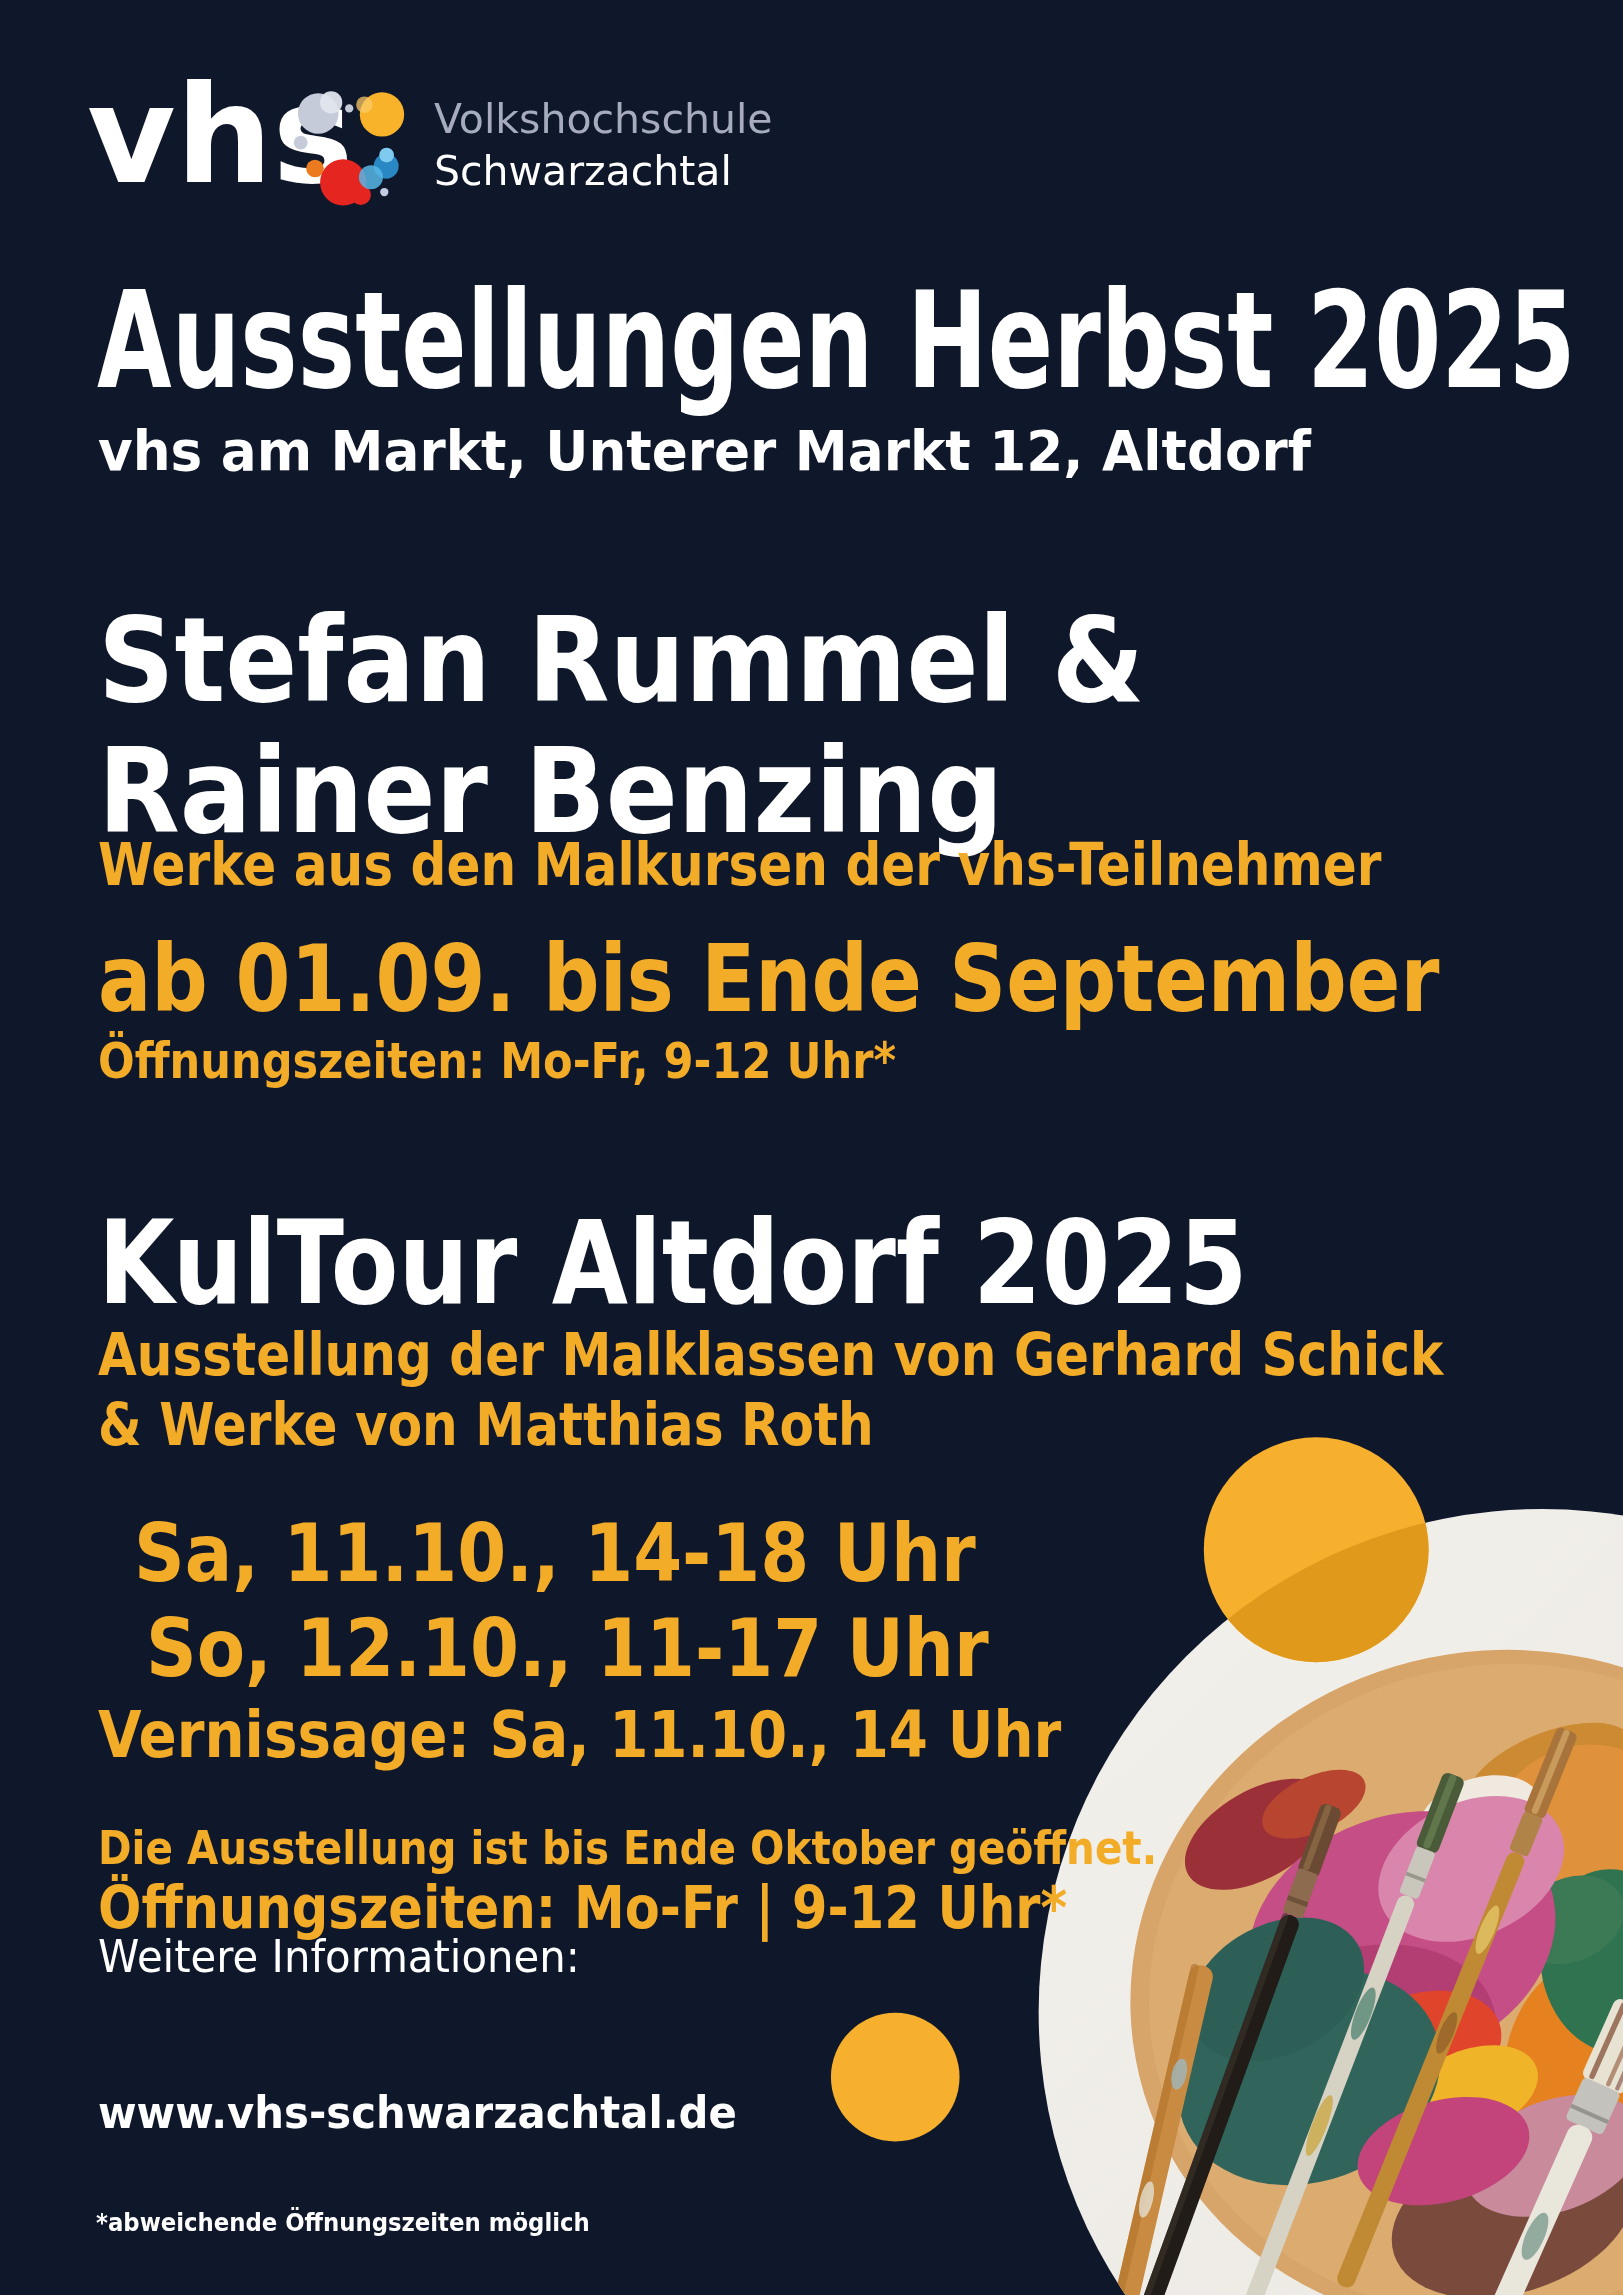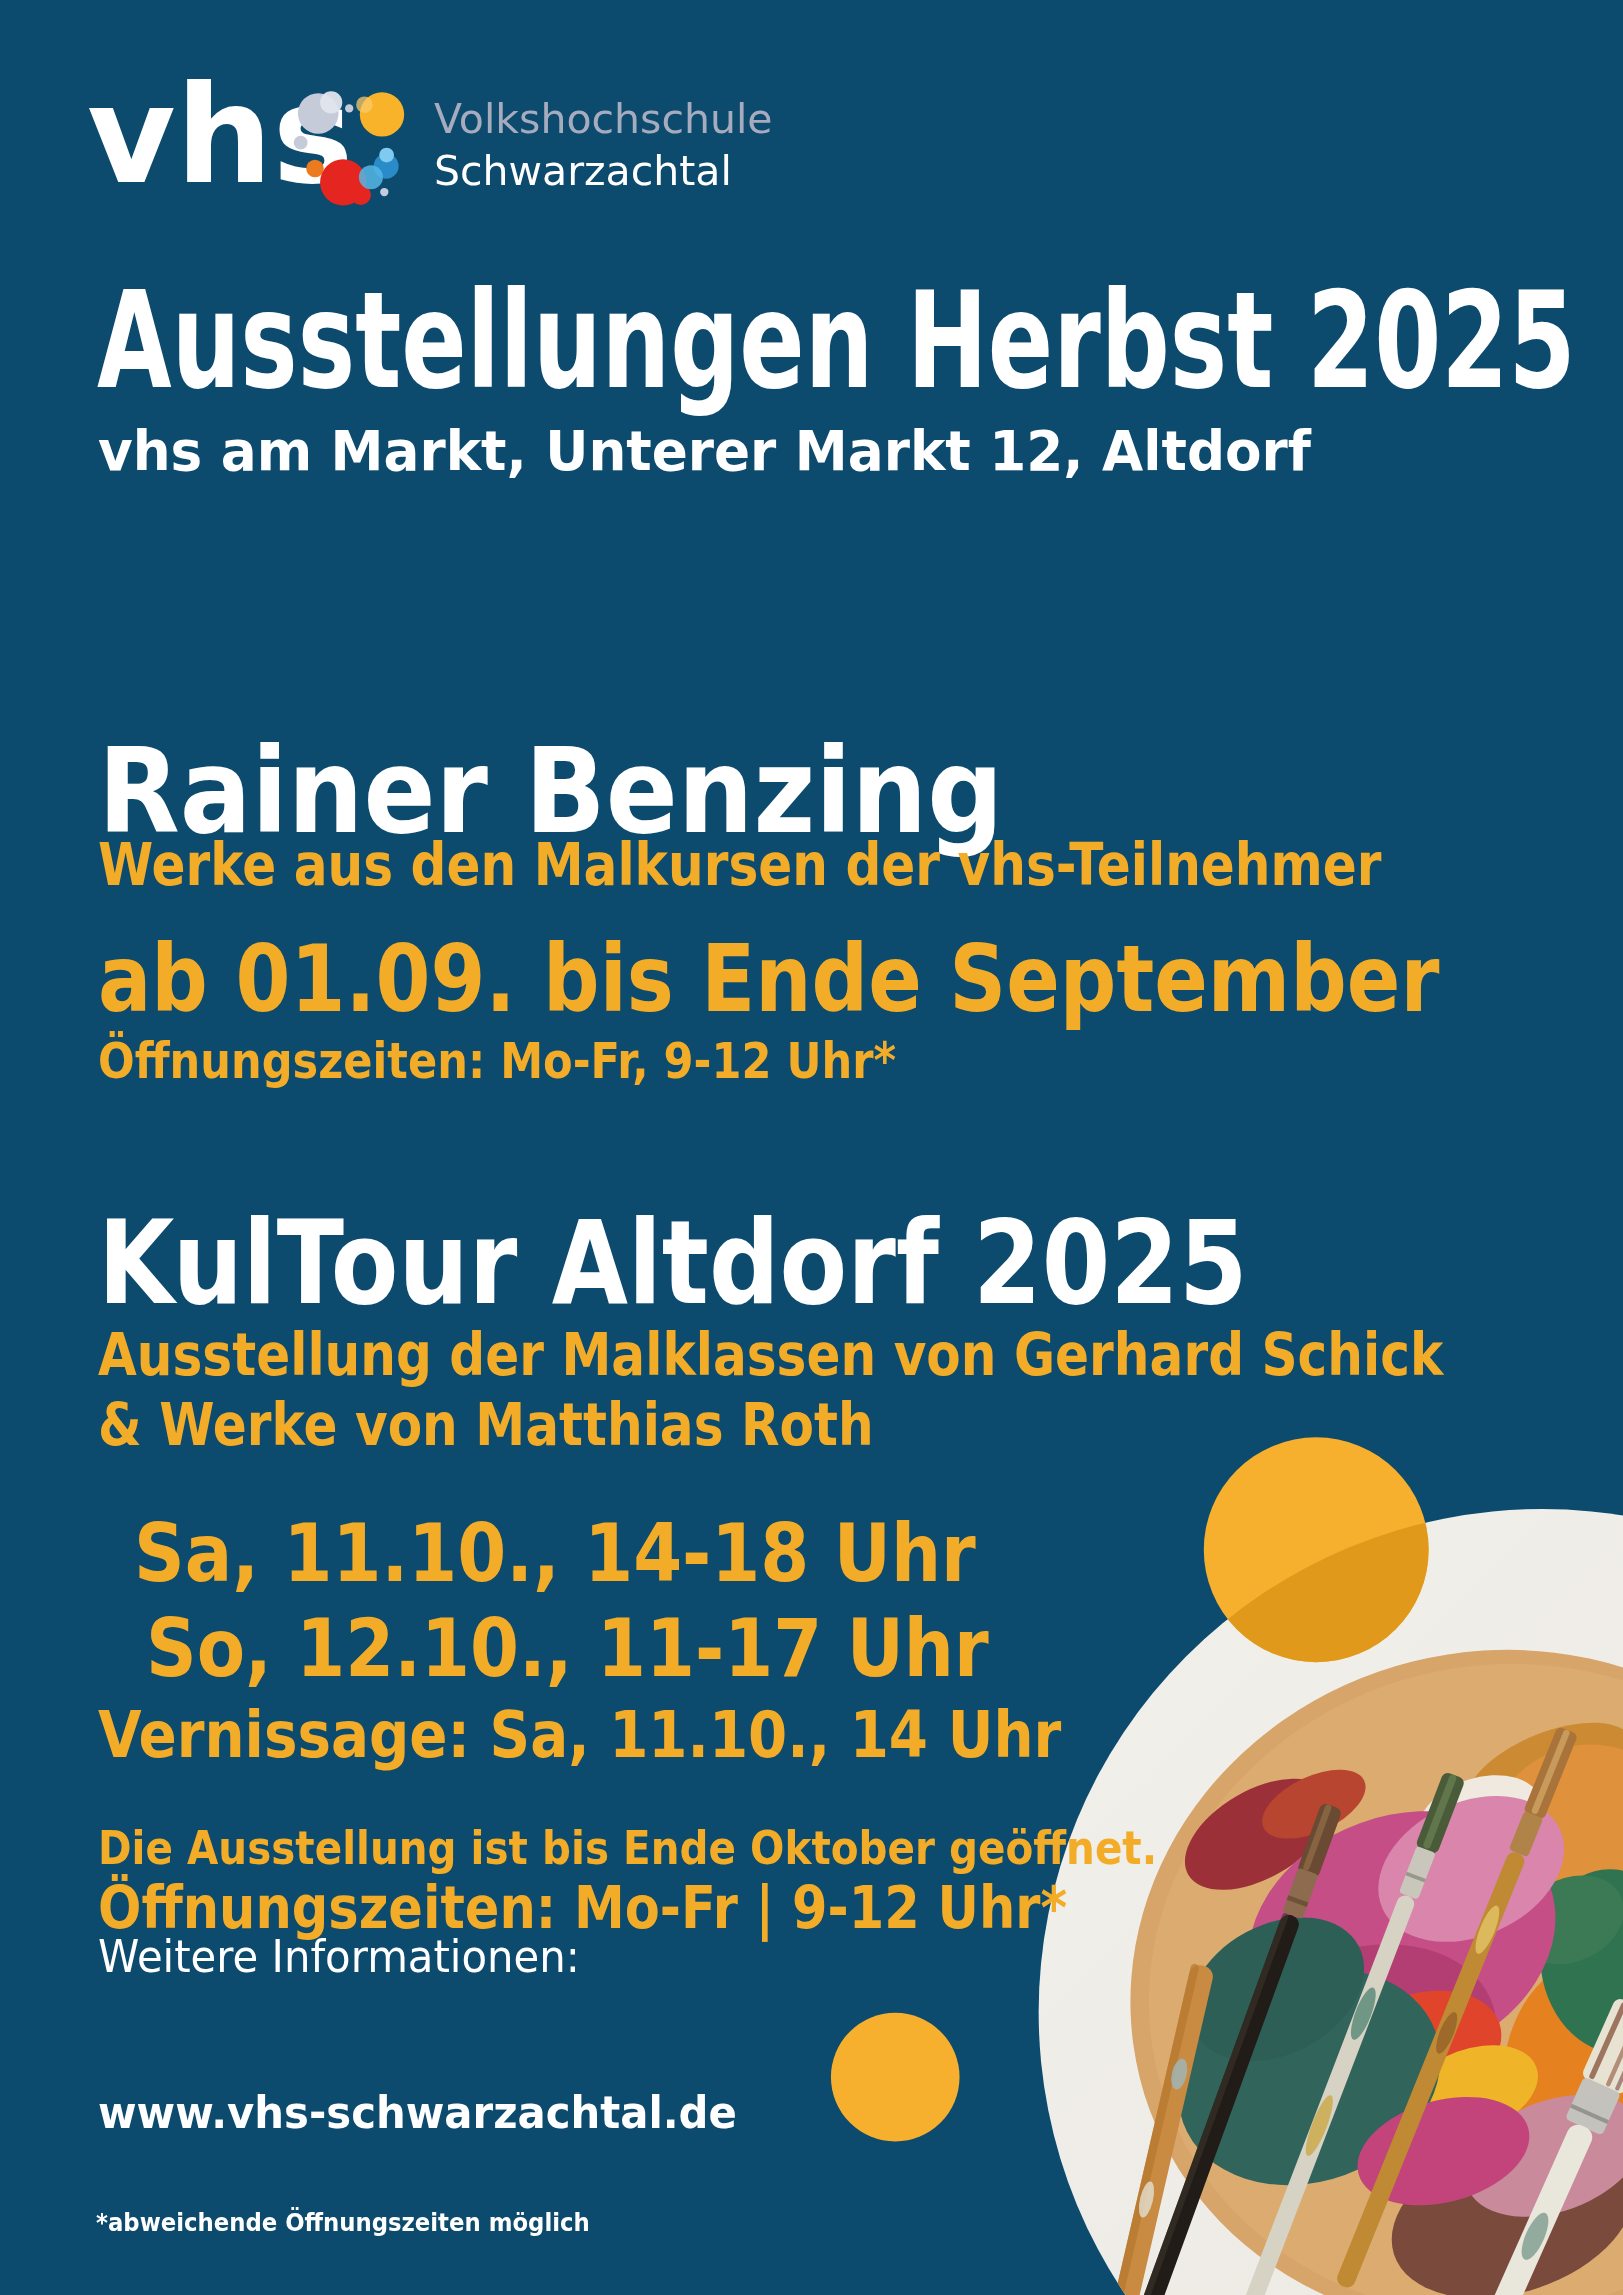--- a/index.html
+++ b/index.html
@@ -1,20 +1,20 @@
 <!DOCTYPE html>
 <html style="font-size:7.4px"><head>
 <meta charset="utf-8">
 <style>
   html, body { margin: 0; padding: 0; background: #0b2547; }
   .poster {
     position: relative;
     width: 1623px;
     height: 2295px;
-    background: #0c4a6e;
+    background: #0f172a;
     overflow: hidden;
     font-family: "DejaVu Sans", "Liberation Sans", sans-serif;
   }
   .line {
     position: absolute;
     white-space: nowrap;
     line-height: 1.05;
   }
   .cnd { display: inline-block; transform-origin: 0 0; }
   .white { color: #FFFFFF; }
@@ -189,20 +189,23 @@
   <div class="line logo-inst gray">Volkshochschule</div>
   <div class="line logo-region white">Schwarzachtal</div>
 
   <div class="line title white bold">
     <span class="cnd">Ausstellungen Herbst 2025</span>
   </div>
   <div class="line subtitle white bold">
     <span class="cnd">vhs am Markt, Unterer Markt 12, Altdorf</span>
   </div>
 
+  <div class="line ex1-l1 white bold">
+    <span class="cnd">Stefan Rummel &amp;</span>
+  </div>
   <div class="line ex1-l2 white bold">
     <span class="cnd">Rainer Benzing</span>
   </div>
   <div class="line ex1-desc yellow bold">
     <span class="cnd">Werke aus den Malkursen der vhs-Teilnehmer</span>
   </div>
   <div class="line ex1-period yellow bold">
     <span class="cnd">ab 01.09. bis Ende September</span>
   </div>
   <div class="line ex1-hours yellow bold">

